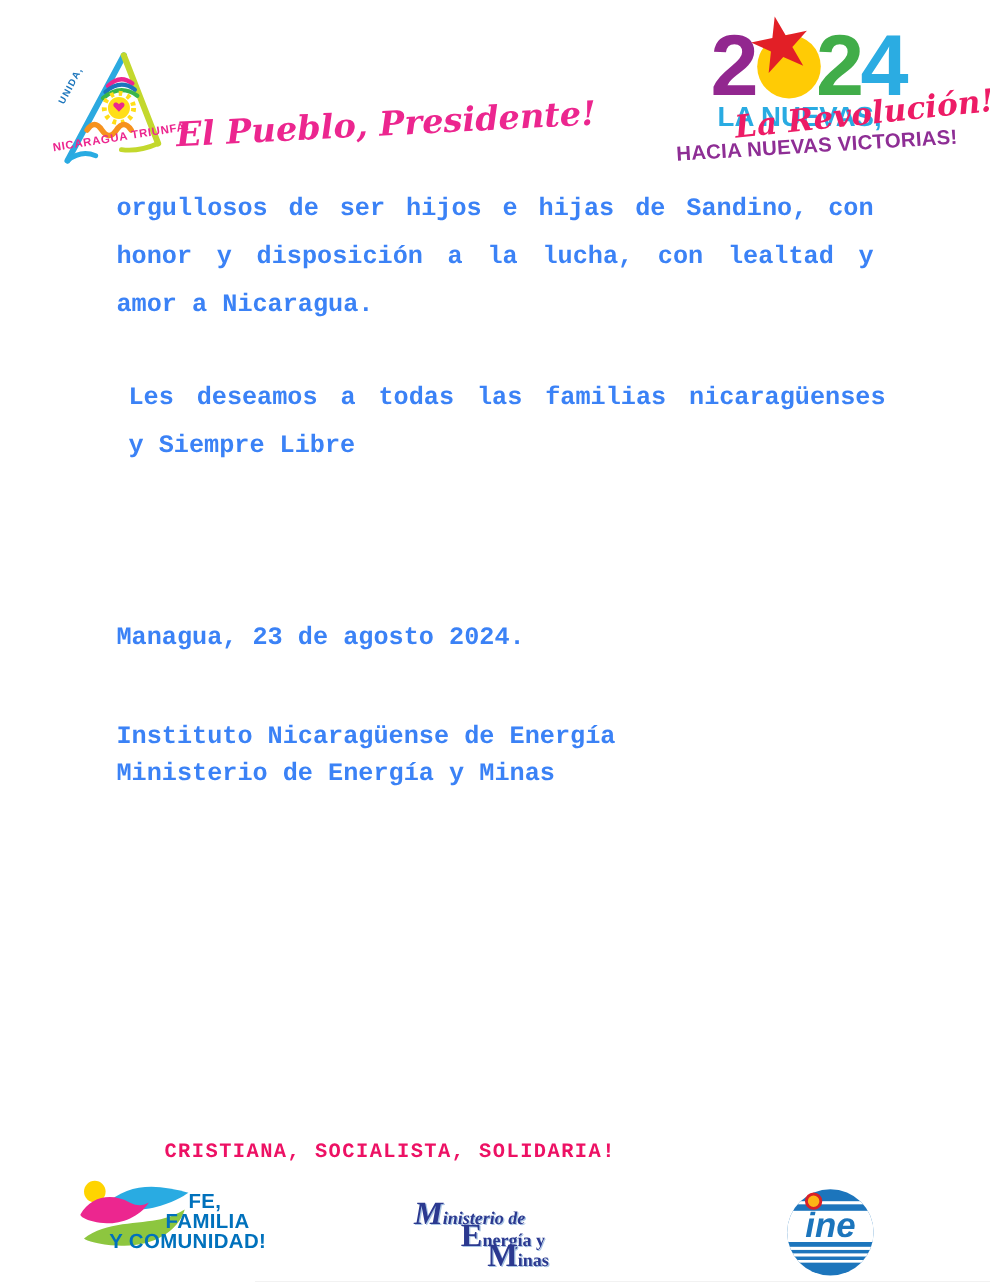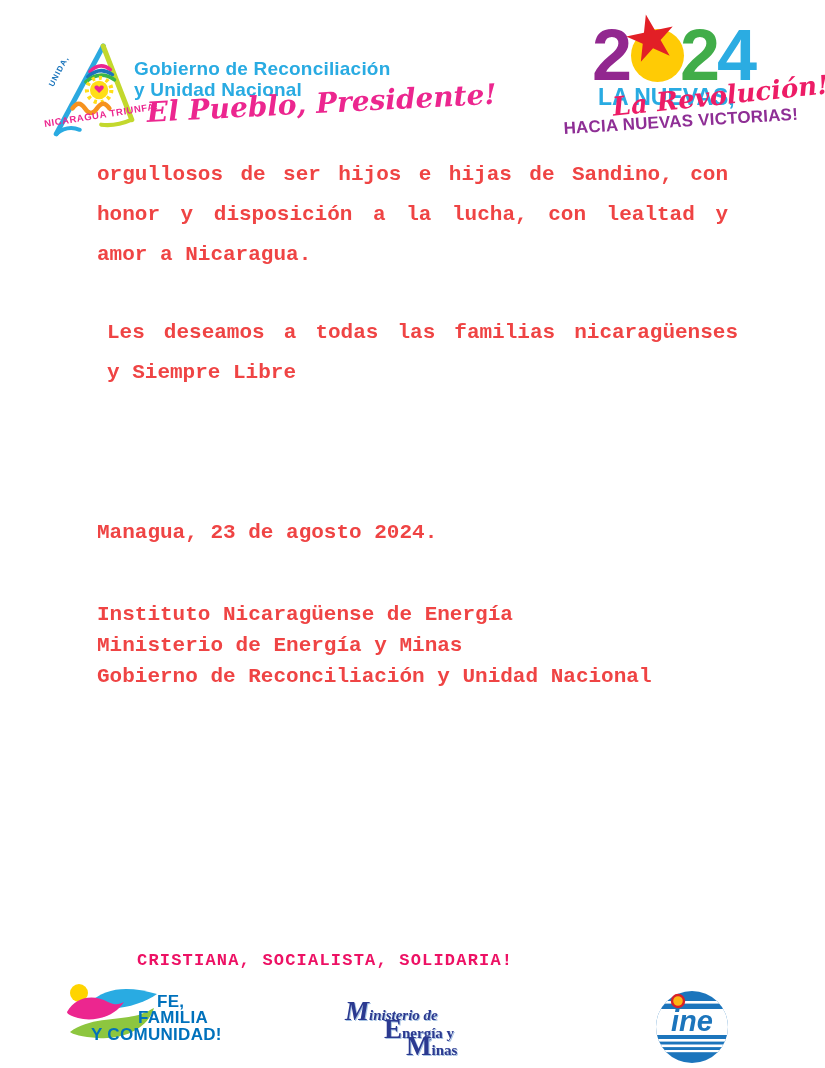--- a/index.html
+++ b/index.html
@@ -59,21 +59,21 @@
   }
   .hacia{
     position:absolute;left:563px;top:119px;
     font:700 17px "Liberation Sans",sans-serif;color:#8e2e95;
     transform:rotate(-3.5deg);transform-origin:left top;white-space:nowrap;letter-spacing:.2px;
   }
   
   .para,.dateline,.sig{
     position:absolute;left:97px;width:631px;
     font:700 21px "Liberation Mono","DejaVu Sans Mono",monospace;
-    color:#ef4444;
+    color:#3b82f6;
   }
   .letter-line{line-height:40px;white-space:nowrap;}
   .jl{white-space:normal;text-align:justify;text-align-last:justify;}
   .p1{top:155px;}
   .p2{top:313px;margin-left:10px;}
   .dateline{top:513px;line-height:40px;}
   .sig{top:599px;}
   .sig .letter-line{line-height:31px;}
   
   .footer-slogan{
@@ -114,24 +114,20 @@
     <path d="M43,41 Q57,29 71,39" stroke="#3ab54a" stroke-width="3.5" fill="none" stroke-linecap="round"></path>
     <circle cx="56" cy="49" r="9" fill="#ffde17"></circle>
     <circle cx="56" cy="49" r="12" fill="none" stroke="#ffde17" stroke-width="4" stroke-dasharray="3 4"></circle>
     <path d="M56,46 c-2,-3 -6,-1 -4,2 l4,4 l4,-4 c2,-3 -2,-5 -4,-2 Z" fill="#ec268f"></path>
     <path d="M30,67 q6,-9 12,0 t12,0 t12,0" stroke="#f6921e" stroke-width="4.5" fill="none" stroke-linecap="round"></path>
     <path d="M14,92 q11,-9 23,-4" stroke="#29abe2" stroke-width="4" fill="none" stroke-linecap="round"></path>
   </svg>
   <span class="unida">UNIDA,</span>
   <span class="triunfa">NICARAGUA TRIUNFA!</span>
 
-  <div class="gov-name">
-    <div>Gobierno de Reconciliación</div>
-    <div>y Unidad Nacional</div>
-  </div>
   <span class="pueblo">El Pueblo, Presidente!</span>
 
   <div class="year-row">
     <span class="year-digit d1">2</span>
     <span class="year-zero">
         <span class="year-star">★</span>
       </span>
     <span class="year-digit d2">2</span>
     <span class="year-digit d3">4</span>
   </div>
@@ -148,21 +144,20 @@
   <div class="para p2">
     <div class="letter-line jl">Les deseamos a todas las familias nicaragüenses</div>
     <div class="letter-line">y Siempre Libre</div>
   </div>
 
   <div class="dateline">Managua, 23 de agosto 2024.</div>
 
   <div class="sig">
     <div class="letter-line">Instituto Nicaragüense de Energía</div>
     <div class="letter-line">Ministerio de Energía y Minas</div>
-    <div class="letter-line">Gobierno de Reconciliación y Unidad Nacional</div>
   </div>
 
   <div class="footer-slogan">CRISTIANA, SOCIALISTA, SOLIDARIA!</div>
 
   <svg class="waves-svg" viewBox="0 0 96 62">
     <circle cx="15" cy="11" r="9" fill="#ffd400"></circle>
     <path d="M24,22 C42,4 66,4 93,12 C82,20 60,28 42,26 C34,25 28,24 24,22 Z" fill="#29abe2"></path>
     <path d="M3,30 C12,14 30,12 44,20 C52,24 56,22 60,20 C50,36 28,40 14,36 C7,34 3,32 3,30 Z" fill="#ec268f"></path>
     <path d="M6,50 C24,36 52,38 70,34 C80,32 86,28 90,26 C84,46 60,58 34,56 C18,55 8,52 6,50 Z" fill="#8dc63f"></path>
   </svg>

